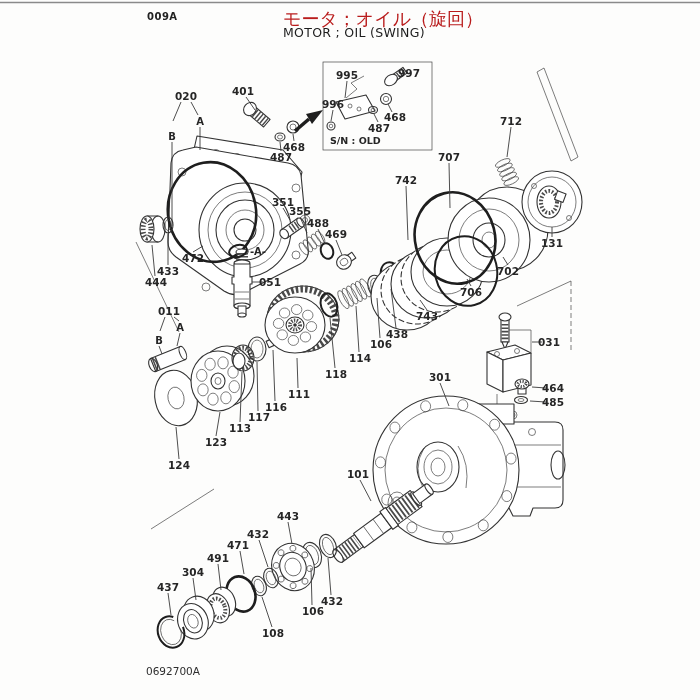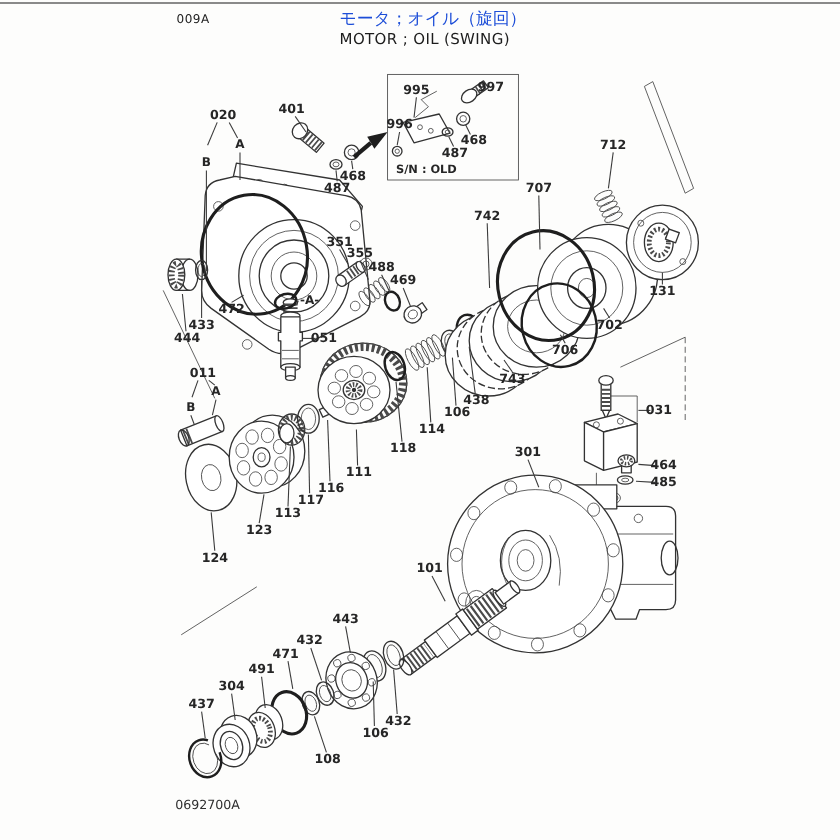--- a/index.html
+++ b/index.html
@@ -1,19 +1,19 @@
 <!DOCTYPE html>
 <html><head>
 <meta charset="utf-8">
 <style>
   html,body{margin:0;padding:0;background:#fff}
   body{width:700px;height:700px;overflow:hidden;font-family:"DejaVu Sans",sans-serif}
   .page{position:relative;width:700px;height:700px;background:#fdfdfc}
-  .hdr-code{position:absolute;left:147px;top:11px;font-family:"DejaVu Sans",sans-serif;font-weight:normal;font-size:10px;letter-spacing:.5px;color:#222}
-  .title-ja{position:absolute;left:283px;top:7px;font-size:14px;color:#1d4ed8}
+  .hdr-code{position:absolute;left:147px;top:11px;font-family:"DejaVu Sans",sans-serif;font-weight:bold;font-size:10px;letter-spacing:.5px;color:#222}
+  .title-ja{position:absolute;left:283px;top:7px;font-size:18px;color:#b91c1c}
   .title-en{position:absolute;left:283px;top:25px;font-size:12.5px;letter-spacing:.3px;color:#1d1d1d}
   .ftr{position:absolute;left:146px;top:665px;font-size:10.5px;color:#2e2e2e}
   svg{position:absolute;left:0;top:0}
   .plabel{font-family:"DejaVu Sans",sans-serif;font-size:10.5px;font-weight:bold;fill:#262626;text-anchor:middle;dominant-baseline:central}
   .rlabel{font-family:"DejaVu Sans",sans-serif;font-size:10px;font-weight:bold;fill:#262626;text-anchor:middle;dominant-baseline:central}
   .caption{font-family:"DejaVu Sans",sans-serif;font-size:9.5px;font-weight:bold;fill:#262626}
   .lead{stroke:#3a3a3a;stroke-width:.9;fill:none}
   .ln{fill:none;stroke:#333;stroke-width:1.1;stroke-linejoin:round;stroke-linecap:round}
   .lnw{fill:#fff;stroke:#333;stroke-width:1.1;stroke-linejoin:round}
   .thin{fill:none;stroke:#454545;stroke-width:.7}

